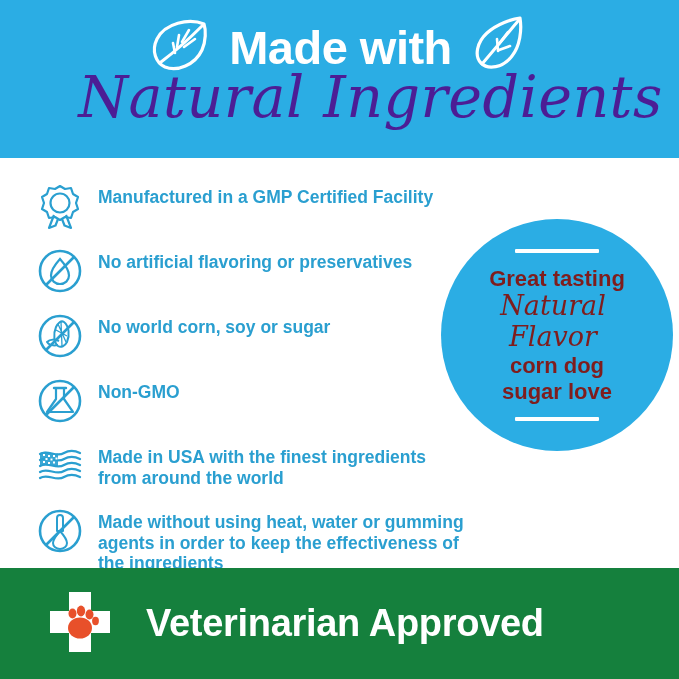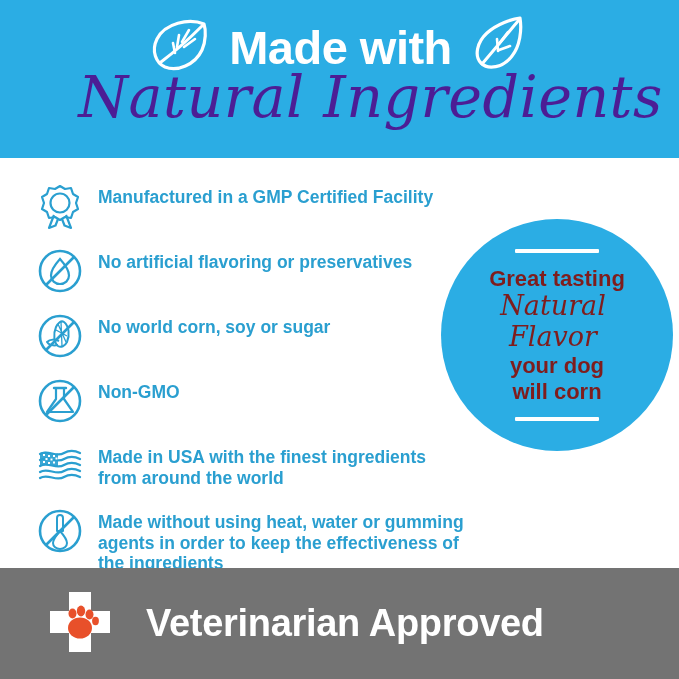--- a/index.html
+++ b/index.html
@@ -141,21 +141,21 @@
     margin: 1px 8px 2px 0;
   }
 
   
   .footer {
     position: absolute;
     left: 0;
     top: 568px;
     width: 679px;
     height: 111px;
-    background: #737373;
+    background: #15803d;
     display: flex;
     align-items: center;
   }
   .footer-cross {
     margin-left: 44px;
     flex: 0 0 auto;
   }
   .footer-title {
     color: #ffffff;
     font-size: 38px;
@@ -291,22 +291,22 @@
         <span class="feature-text">Made without using heat, water or gumming agents in order to keep the effectiveness of the ingredients</span>
       </div>
 
     </div>
 
     <div class="badge">
       <div class="badge-rule top"></div>
       <div class="badge-line-bold">Great tasting</div>
       <div class="badge-script">Natural</div>
       <div class="badge-script">Flavor</div>
-      <div class="badge-line-bold">your dog</div>
-      <div class="badge-line-bold">will corn</div>
+      <div class="badge-line-bold">corn dog</div>
+      <div class="badge-line-bold">sugar love</div>
       <div class="badge-rule bottom"></div>
     </div>
 
   </div>
 
   <div class="footer">
     <span class="footer-cross">
       <svg width="72" height="72" viewBox="0 0 72 72">
         <path d="M25 6 H47 V25 H66 V47 H47 V66 H25 V47 H6 V25 H25 Z" fill="#ffffff"></path>
         <g fill="#E8502A">

